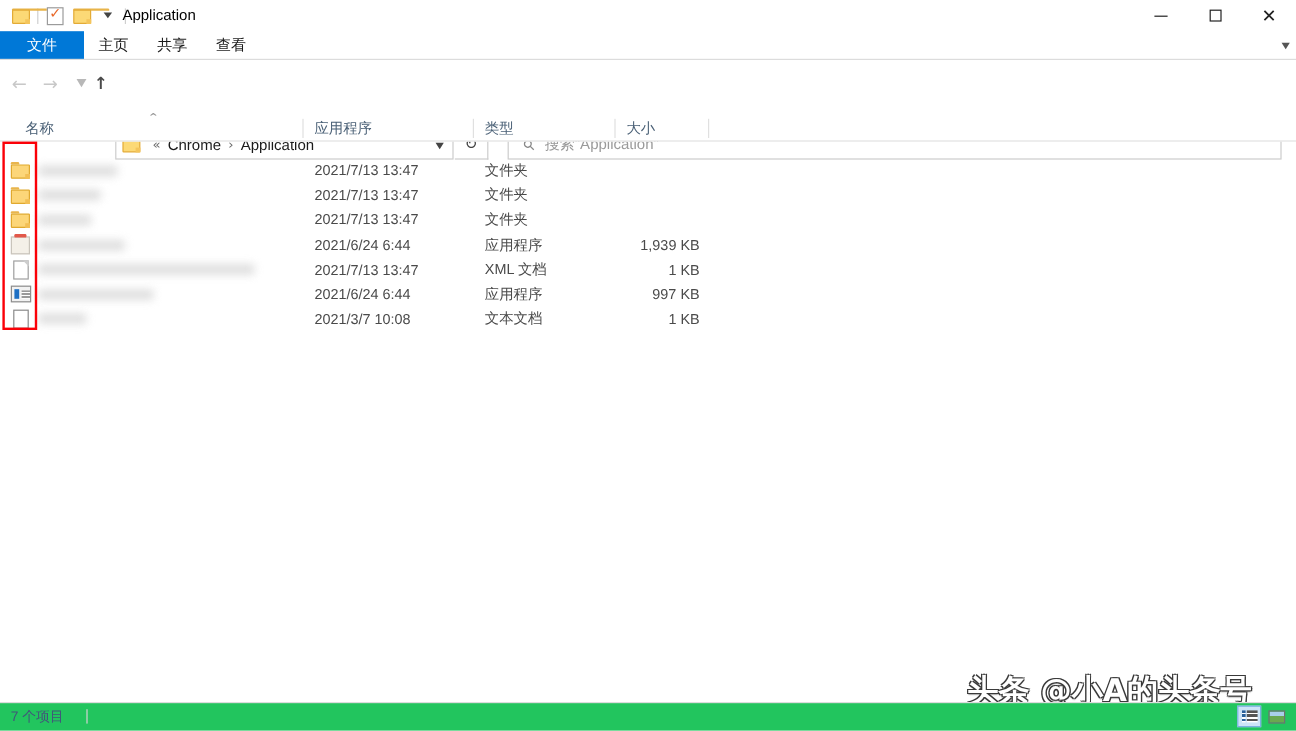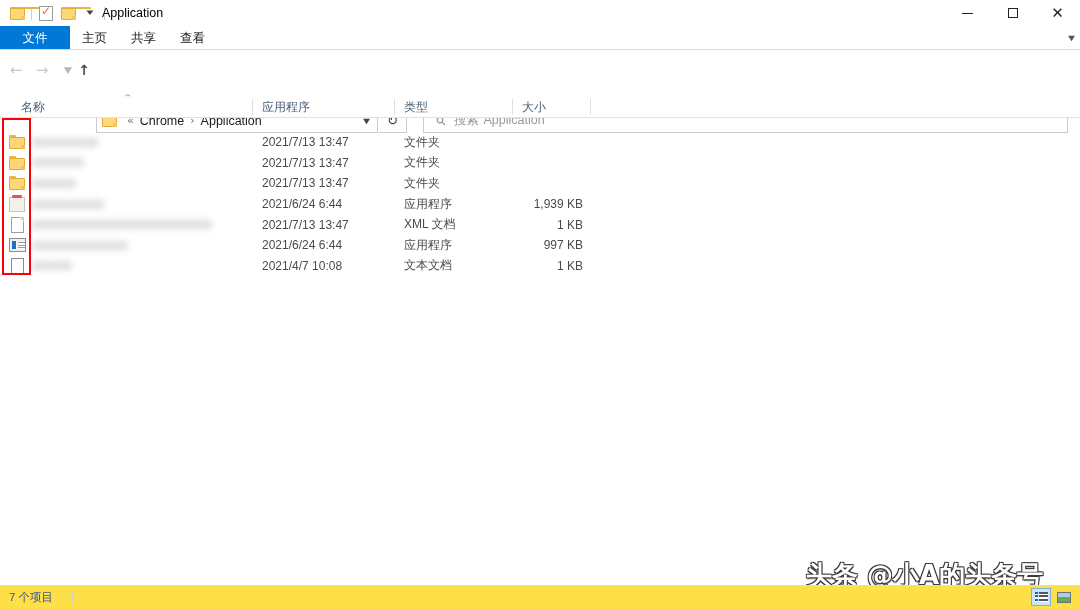--- a/index.html
+++ b/index.html
@@ -280,21 +280,21 @@
     text-shadow:
       -1px -1px 0 #3a3a3a,  1px -1px 0 #3a3a3a,
       -1px  1px 0 #3a3a3a,  1px  1px 0 #3a3a3a,
        0px  2px 1px rgba(0,0,0,.35);
     white-space: nowrap; letter-spacing: 0px;
   }
 
   
   .statusbar {
     position: absolute; left: 0; bottom: 0; width: 1080px; height: 23px;
-    background: #fde047; border-top: 1px solid #dcdcdc;
+    background: #22c55e; border-top: 1px solid #dcdcdc;
   }
   .status-text {
     position: absolute; left: 9px; top: 0; height: 22px;
     display: flex; align-items: center;
     font-size: 11.5px; color: #41577a;
   }
   .status-sep {
     position: absolute; left: 72px; top: 5px; width: 1px; height: 12px;
     background: #d2d2d2;
   }
@@ -518,21 +518,21 @@
   <div class="row" style="top:123.6px;">
     <div class="cell cell-icon">
       <span class="ic ic-txt">
         <span class="tl"></span><span class="tl"></span><span class="tl"></span>
         <span class="tl"></span><span class="tl"></span><span class="tl"></span>
       </span>
     </div>
     <div class="cell cell-name">
       <span class="blurname" style="width:40px;"></span>
     </div>
-    <div class="cell cell-date">2021/4/7 10:08</div>
+    <div class="cell cell-date">2021/3/7 10:08</div>
     <div class="cell cell-type">文本文档</div>
     <div class="cell cell-size">1 KB</div>
   </div>
 </div>
 
 <div class="annot-box" style="border-color: rgb(251, 0, 7);"></div>
 
 <div class="watermark">头条 @小A的头条号</div>
 
 <div class="statusbar">

